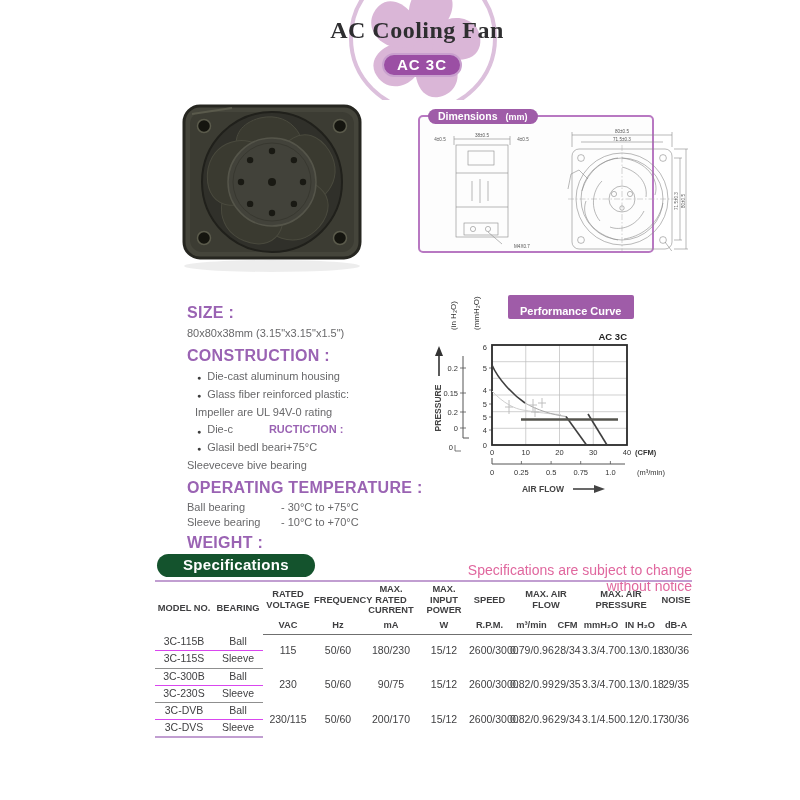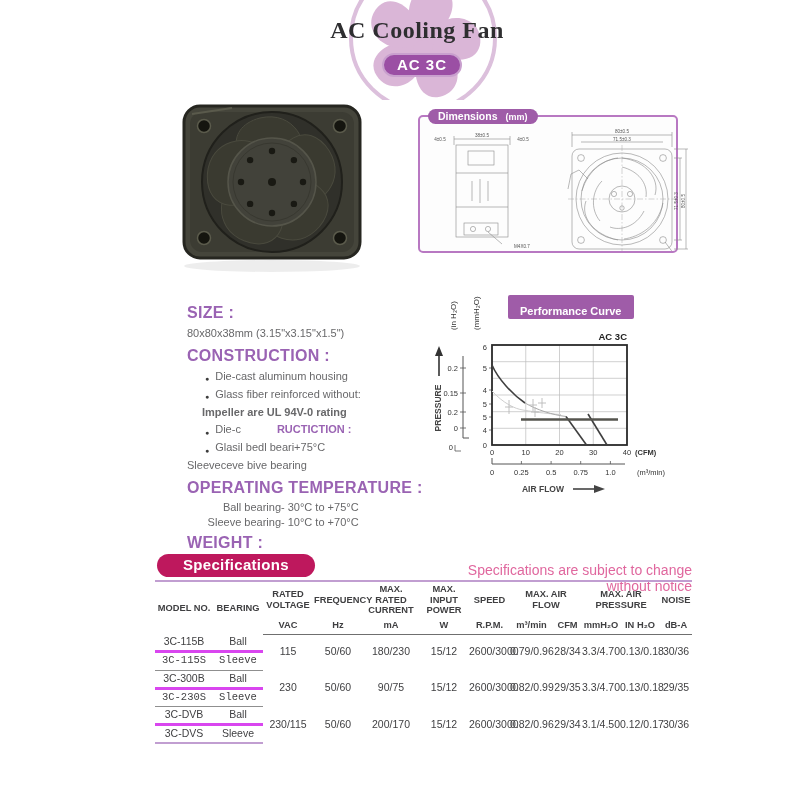--- a/index.html
+++ b/index.html
@@ -13,62 +13,62 @@
              font-family:"Liberation Serif", serif; font-weight:bold; font-size:24px;
              color:#2e2e30; letter-spacing:0.5px; }
   .h-badge { position:absolute; top:53px; left:382px; background:#9b4fa4; color:#fff;
              font-weight:bold; font-size:15px; padding:1px 13px 2px; border-radius:12px;
              border:2px solid #c9a0ce; letter-spacing:1px; }
 
   
   .photo { position:absolute; left:172px; top:96px; }
 
   
-  .dims-box { position:absolute; left:418px; top:115px; width:260px; height:138px;
+  .dims-box { position:absolute; left:418px; top:115px; width:236px; height:138px;
               border:2px solid #b878c2; border-radius:5px; background:#fdfdfd; }
   .dims-badge { position:absolute; left:8px; top:-8px; background:#9f5ca8; color:#fff;
                 font-weight:bold; font-size:10.5px; padding:1px 10px 2px; border-radius:8px; }
   .dims-badge .unit { font-size:9px; margin-left:8px; font-weight:bold; }
   .dims-draw { position:absolute; left:2px; top:6px; }
 
   
   .details { position:absolute; left:187px; top:298px; width:250px;
              font-size:11px; color:#68686a; }
   .sec-h { color:#9a63b3; font-weight:bold; font-size:16px; margin:6px 0 4px;
            letter-spacing:0.3px; }
   .d-line { margin:3px 0; line-height:1.35; }
-  .bullet { display:flex; align-items:flex-end; margin:3px 16px; line-height:1.35; }
+  .bullet { display:flex; align-items:center; margin:3px 8px; line-height:1.35; }
   .dot { font-size:7px; margin:3px 6px 0 2px; color:#3c3c3c; }
-  .indent { margin-left:15px;font-weight:bold; }
+  .indent { margin-left:8px; }
   .art-purple { color:#9a63b3; font-weight:bold;padding-left:36px; }
-  .op-row { display:flex; margin:3px 0;text-align:right; }
+  .op-row { display:flex; margin:3px 0; }
   .op-name { width:94px; }
 
   
   .perf { position:absolute; left:425px; top:288px; }
   .perf-badge { position:absolute; left:83px; top:7px; background:#9f5ca8; color:#fff;
                 font-weight:bold; font-size:11px; padding:10px 12px 2px; border-radius:2px; }
   .chart-svg text { font-family:"Liberation Sans", sans-serif; }
 
   
-  .spec-badge { position:absolute; left:157px; top:554px; background:#be185d; color:#fff;
+  .spec-badge { position:absolute; left:157px; top:554px; background:#14532d; color:#fff;
                 font-weight:bold; font-size:15px; padding:2px 26px 4px; border-radius:13px;
                 letter-spacing:0.3px; }
   .spec-note { position:absolute; left:420px; top:562px; width:272px; text-align:right;
                color:#e0679e; font-size:14px; }
   table.specs { position:absolute; left:155px; top:580px; width:537px;
                 border-collapse:collapse; table-layout:fixed;
                 font-size:10.5px; color:#3f3f41; }
   table.specs th { font-size:9.3px; font-weight:bold; text-align:center;
                    line-height:1.15; padding:2px 1px; vertical-align:middle; }
   table.specs td { text-align:center; padding:1px 0 2px; line-height:1.25; }
   tr.top-line th { border-top:2.5px solid #c19ed1; }
   tr.units th { border-bottom:1.6px solid #6f6f6f; padding-bottom:3px; }
-  td.subdiv { border-bottom:3px solid #d946ef; }
-  tr.group-end td { border-bottom:1.5px solid #8f8f8f;font-family:Liberation Mono, monospace; }
+  td.subdiv { border-bottom:1px solid #d946ef; }
+  tr.group-end td { border-bottom:1.5px solid #8f8f8f; }
   tr.table-end td { border-bottom:2.5px solid #c19ed1; }
 </style>
 </head>
 <body>
 
 <div class="page">
 
   <svg class="logo-svg" width="200" height="100" viewBox="0 0 200 100">
     <circle cx="100" cy="38" r="72" fill="none" stroke="#dcc0dc" stroke-width="4"></circle>
     <g fill="#dab6d7">
@@ -191,21 +191,21 @@
   <div class="details">
     <div class="sec-h">SIZE :</div>
     <div class="d-line">80x80x38mm (3.15"x3.15"x1.5")</div>
     <div class="sec-h">CONSTRUCTION :</div>
     <div class="bullet">
       <span class="dot">●</span>
       <span>Die-cast aluminum housing</span>
     </div>
     <div class="bullet">
       <span class="dot">●</span>
-      <span>Glass fiber reinforced without:</span>
+      <span>Glass fiber reinforced plastic:</span>
     </div>
     <div class="d-line indent">Impeller are UL 94V-0 rating</div>
     <div class="bullet">
       <span class="dot">●</span>
       <span><span>Die-c</span><span class="art-purple">RUCTICTION :</span></span>
     </div>
     <div class="bullet">
       <span class="dot">●</span>
       <span>Glasil bedl beari+75°C</span>
     </div>

